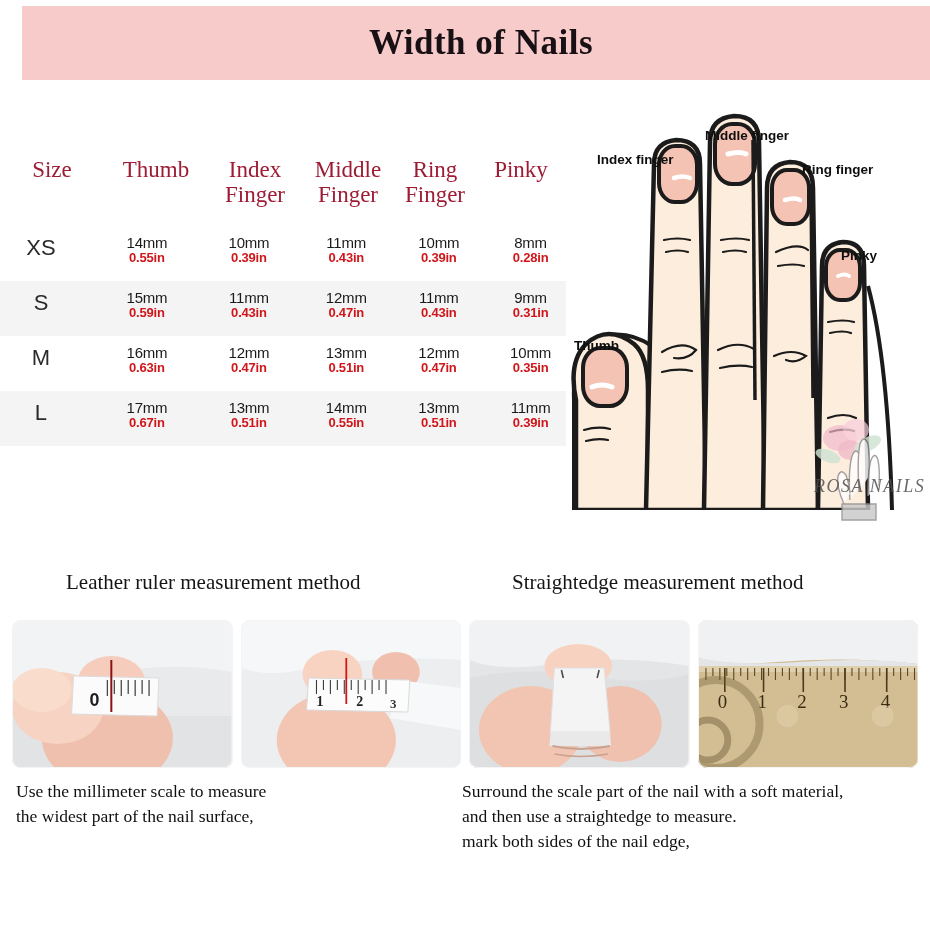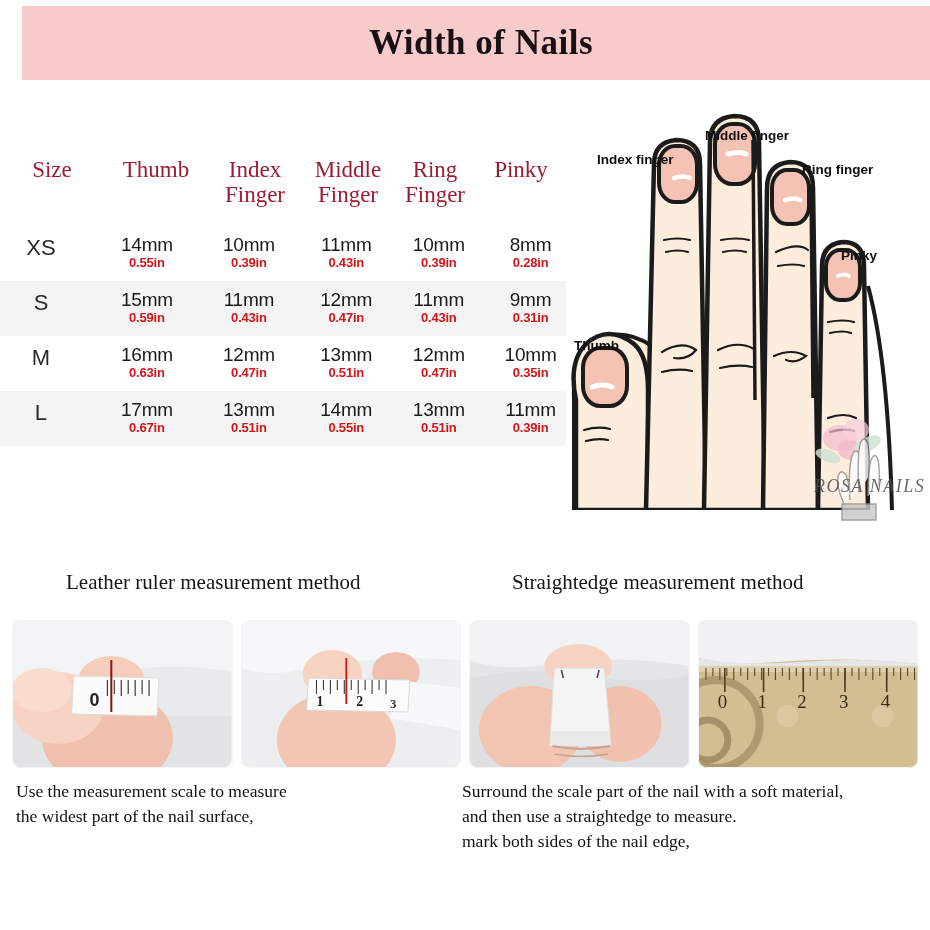--- a/index.html
+++ b/index.html
@@ -22,21 +22,21 @@
   .c-size{width:104px;}
   .c-thumb{width:104px;}
   .c-index{width:94px;}
   .c-middle{width:92px;}
   .c-ring{width:82px;}
   .c-pinky{width:90px;}
 
   .hd{font-family:"Liberation Serif",serif;font-size:23px;color:#9e1b34;
       line-height:1.08;text-align:center;padding-top:10px;}
   .hd .l2{display:block;}
-  .mm{font-family:"Liberation Sans",sans-serif;font-size:19px;color:#1a1a1a;
+  .mm{font-family:"Liberation Sans",sans-serif;font-size:15px;color:#1a1a1a;
       padding-top:8px;letter-spacing:-0.2px;}
   .in{font-family:"Liberation Sans",sans-serif;font-size:13px;font-weight:bold;
       color:#d0161a;margin-top:-1px;letter-spacing:-0.2px;}
   .sz{font-family:"Liberation Sans",sans-serif;font-size:22px;color:#2a2a2a;
       padding-top:9px;}
 
   
   .hand{position:absolute;left:556px;top:100px;width:374px;height:430px;}
   .hand svg{display:block;}
   .hand-label{position:absolute;font-family:"Liberation Sans",sans-serif;
@@ -412,20 +412,20 @@
       </g>
       <circle cx="90" cy="96" r="11" fill="#e4d2ab" opacity=".55"></circle>
       <circle cx="186" cy="96" r="11" fill="#e4d2ab" opacity=".55"></circle>
       <rect x="0" y="0" width="222" height="148" fill="none" stroke="#f4f4f4" stroke-width="2" rx="9"></rect>
     </svg>
   </div>
 
 </div>
 
 <div class="cap cap-left">
-  <div>Use the measurement scale to measure</div>
+  <div>Use the millimeter scale to measure</div>
   <div>the widest part of the nail surface,</div>
 </div>
 <div class="cap cap-right">
   <div>Surround the scale part of the nail with a soft material,</div>
   <div>and then use a straightedge to measure.</div>
   <div>mark both sides of the nail edge,</div>
 </div>
 
 </body></html>

